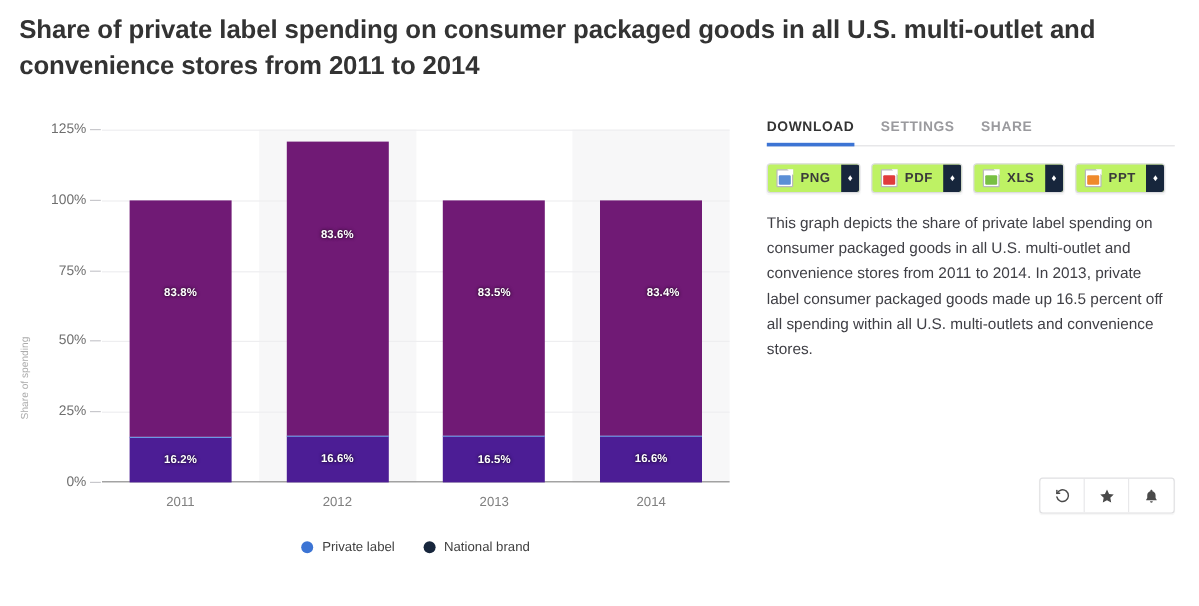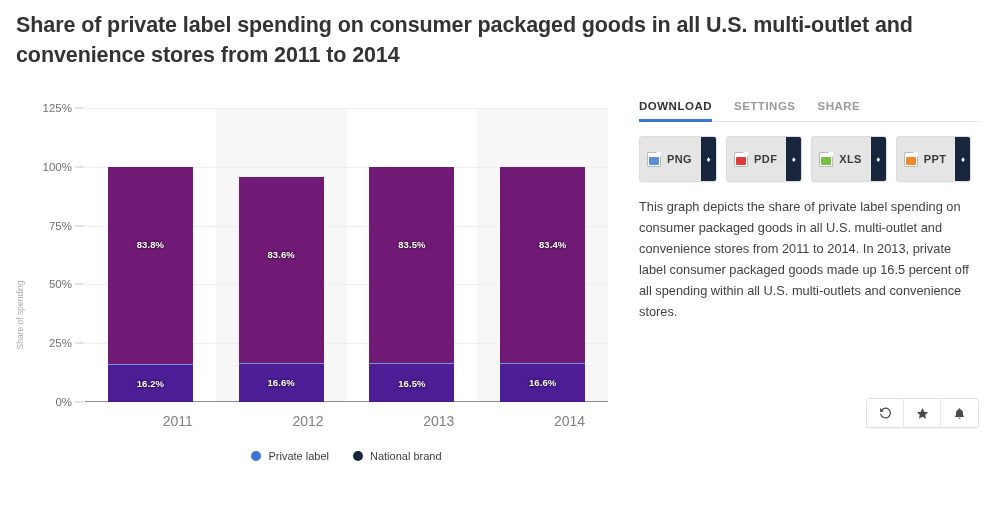--- a/index.html
+++ b/index.html
@@ -123,22 +123,22 @@
     color: #ffffff;
     letter-spacing: 0.1px;
     text-shadow: 0 0 3px rgba(0,0,0,0.55), 0 0 2px rgba(0,0,0,0.5);
   }
 
   .xtick-label {
     position: absolute;
     top: 100%;
     margin-top: 11px;
     width: 100%;
-    text-align: right;
-    font-size: 14px;
+    text-align: center;
+    font-size: 11px;
     color: #808080;
   }
 
   
   .legend {
     position: absolute;
     left: 85px;
     top: 360px;
     width: 523px;
     display: flex;
@@ -180,22 +180,22 @@
   .download-row {
     display: flex;
     gap: 9px;
     margin-top: 14px;
   }
   .dl-btn {
     display: flex;
     align-items: stretch;
     border: 1px solid #dcdce0;
     border-radius: 3px;
-    background: #e5e5e5;
-    height: 46px;
+    background: #bef264;
+    height: 25px;
     overflow: hidden;
     box-shadow: 0 1px 1px rgba(0,0,0,0.04);
     cursor: pointer;
   }
   .dl-main {
     display: flex;
     align-items: center;
     gap: 6px;
     padding: 0 9px 0 7px;
   }
@@ -313,21 +313,21 @@
         </div>
         <div class="bar-seg seg-national" style="bottom: 38.1024px; height: 197.098px; align-items: flex-start;">
           <span class="seg-label" style="margin-top: 72px;">83.8%</span>
         </div>
         <div class="xtick-label">2011</div>
       </div>
       <div class="bar-group" style="left: 153.625px; width: 85px;">
         <div class="bar-seg seg-private" style="bottom: 0px; height: 39.0432px;">
           <span class="seg-label" style="margin-top: 0px;">16.6%</span>
         </div>
-        <div class="bar-seg seg-national" style="bottom: 39.0432px; height: 186px; align-items: flex-start; margin-top: 20px;">
+        <div class="bar-seg seg-national" style="bottom: 39.0432px; height: 245px; align-items: flex-start; margin-top: 20px;">
           <span class="seg-label" style="margin-top: 72px;">83.6%</span>
         </div>
         <div class="xtick-label">2012</div>
       </div>
       <div class="bar-group" style="left: 284.375px; width: 85px;">
         <div class="bar-seg seg-private" style="bottom: 0px; height: 38.808px;">
           <span class="seg-label" style="margin-top: 0px;">16.5%</span>
         </div>
         <div class="bar-seg seg-national" style="bottom: 38.808px; height: 196.392px; align-items: flex-start;">
           <span class="seg-label" style="margin-top: 72px;">83.5%</span>

